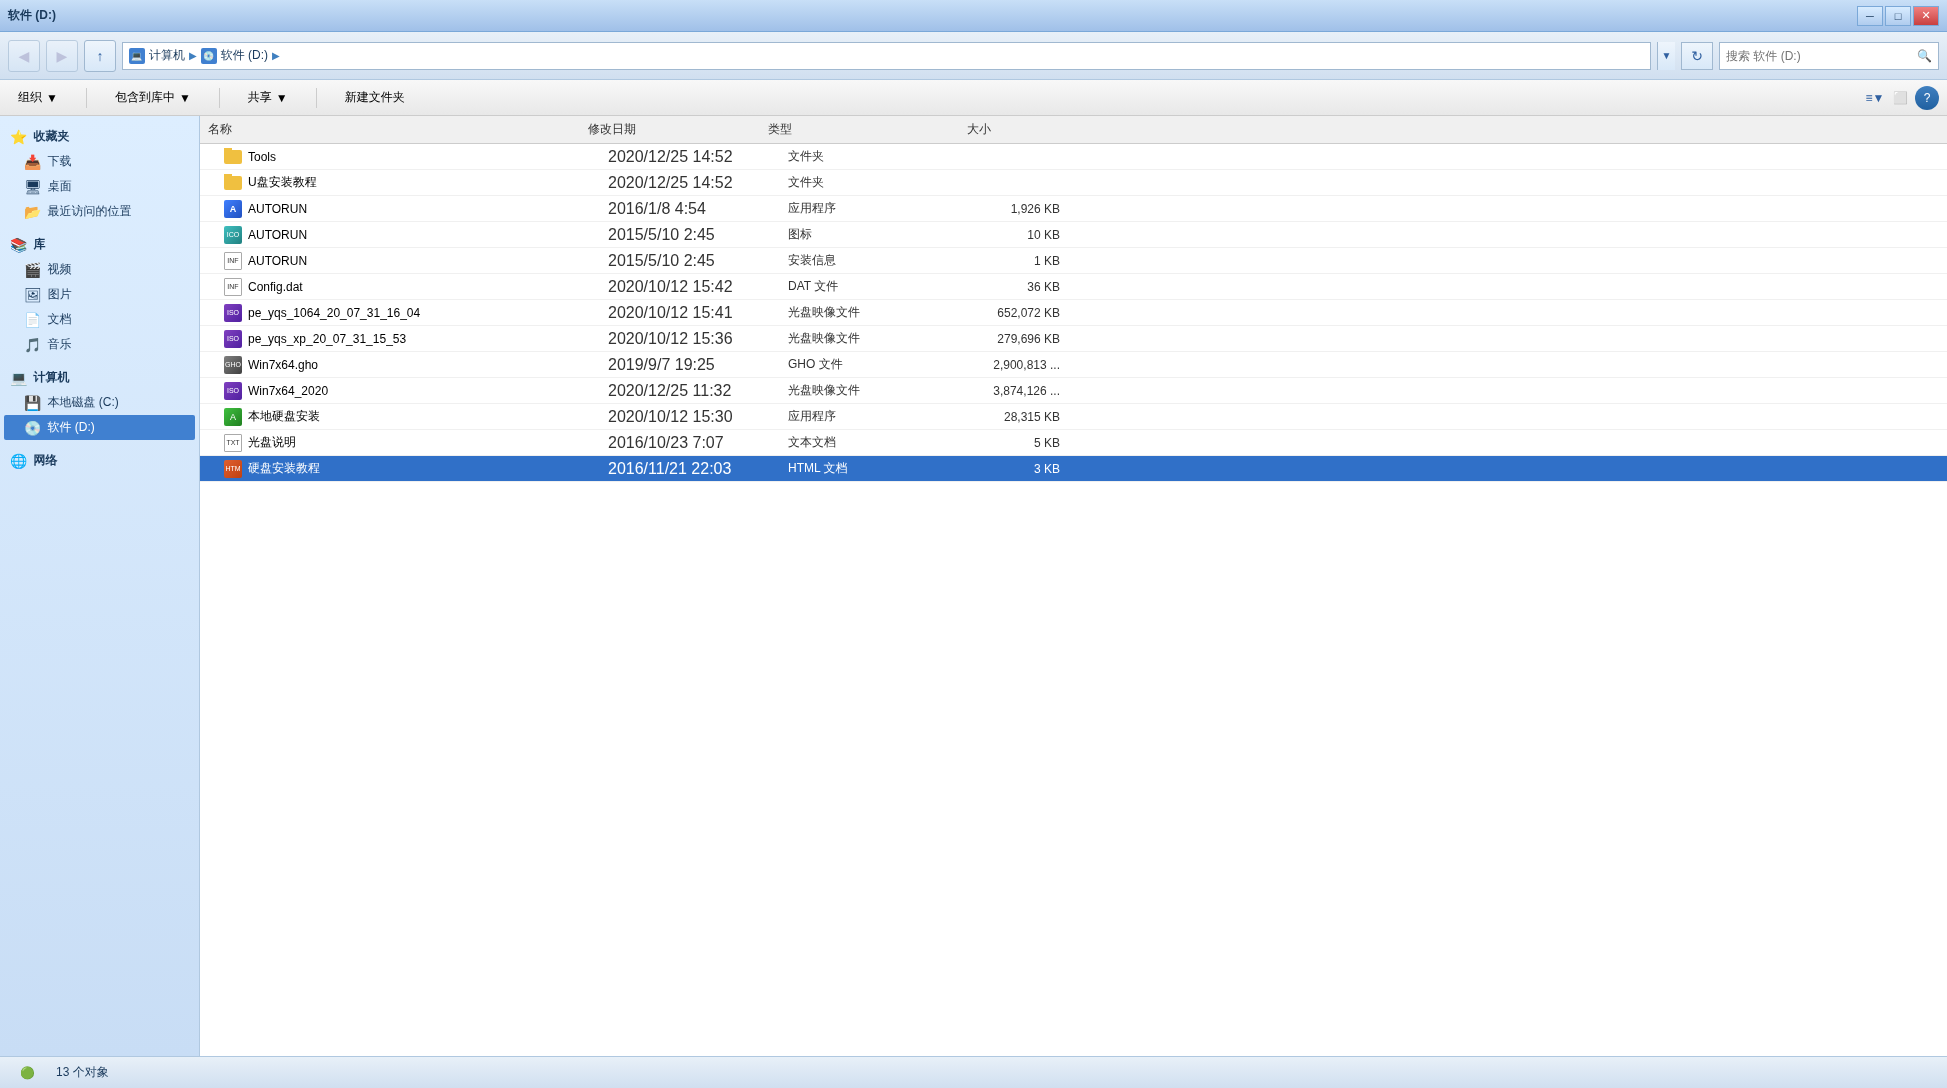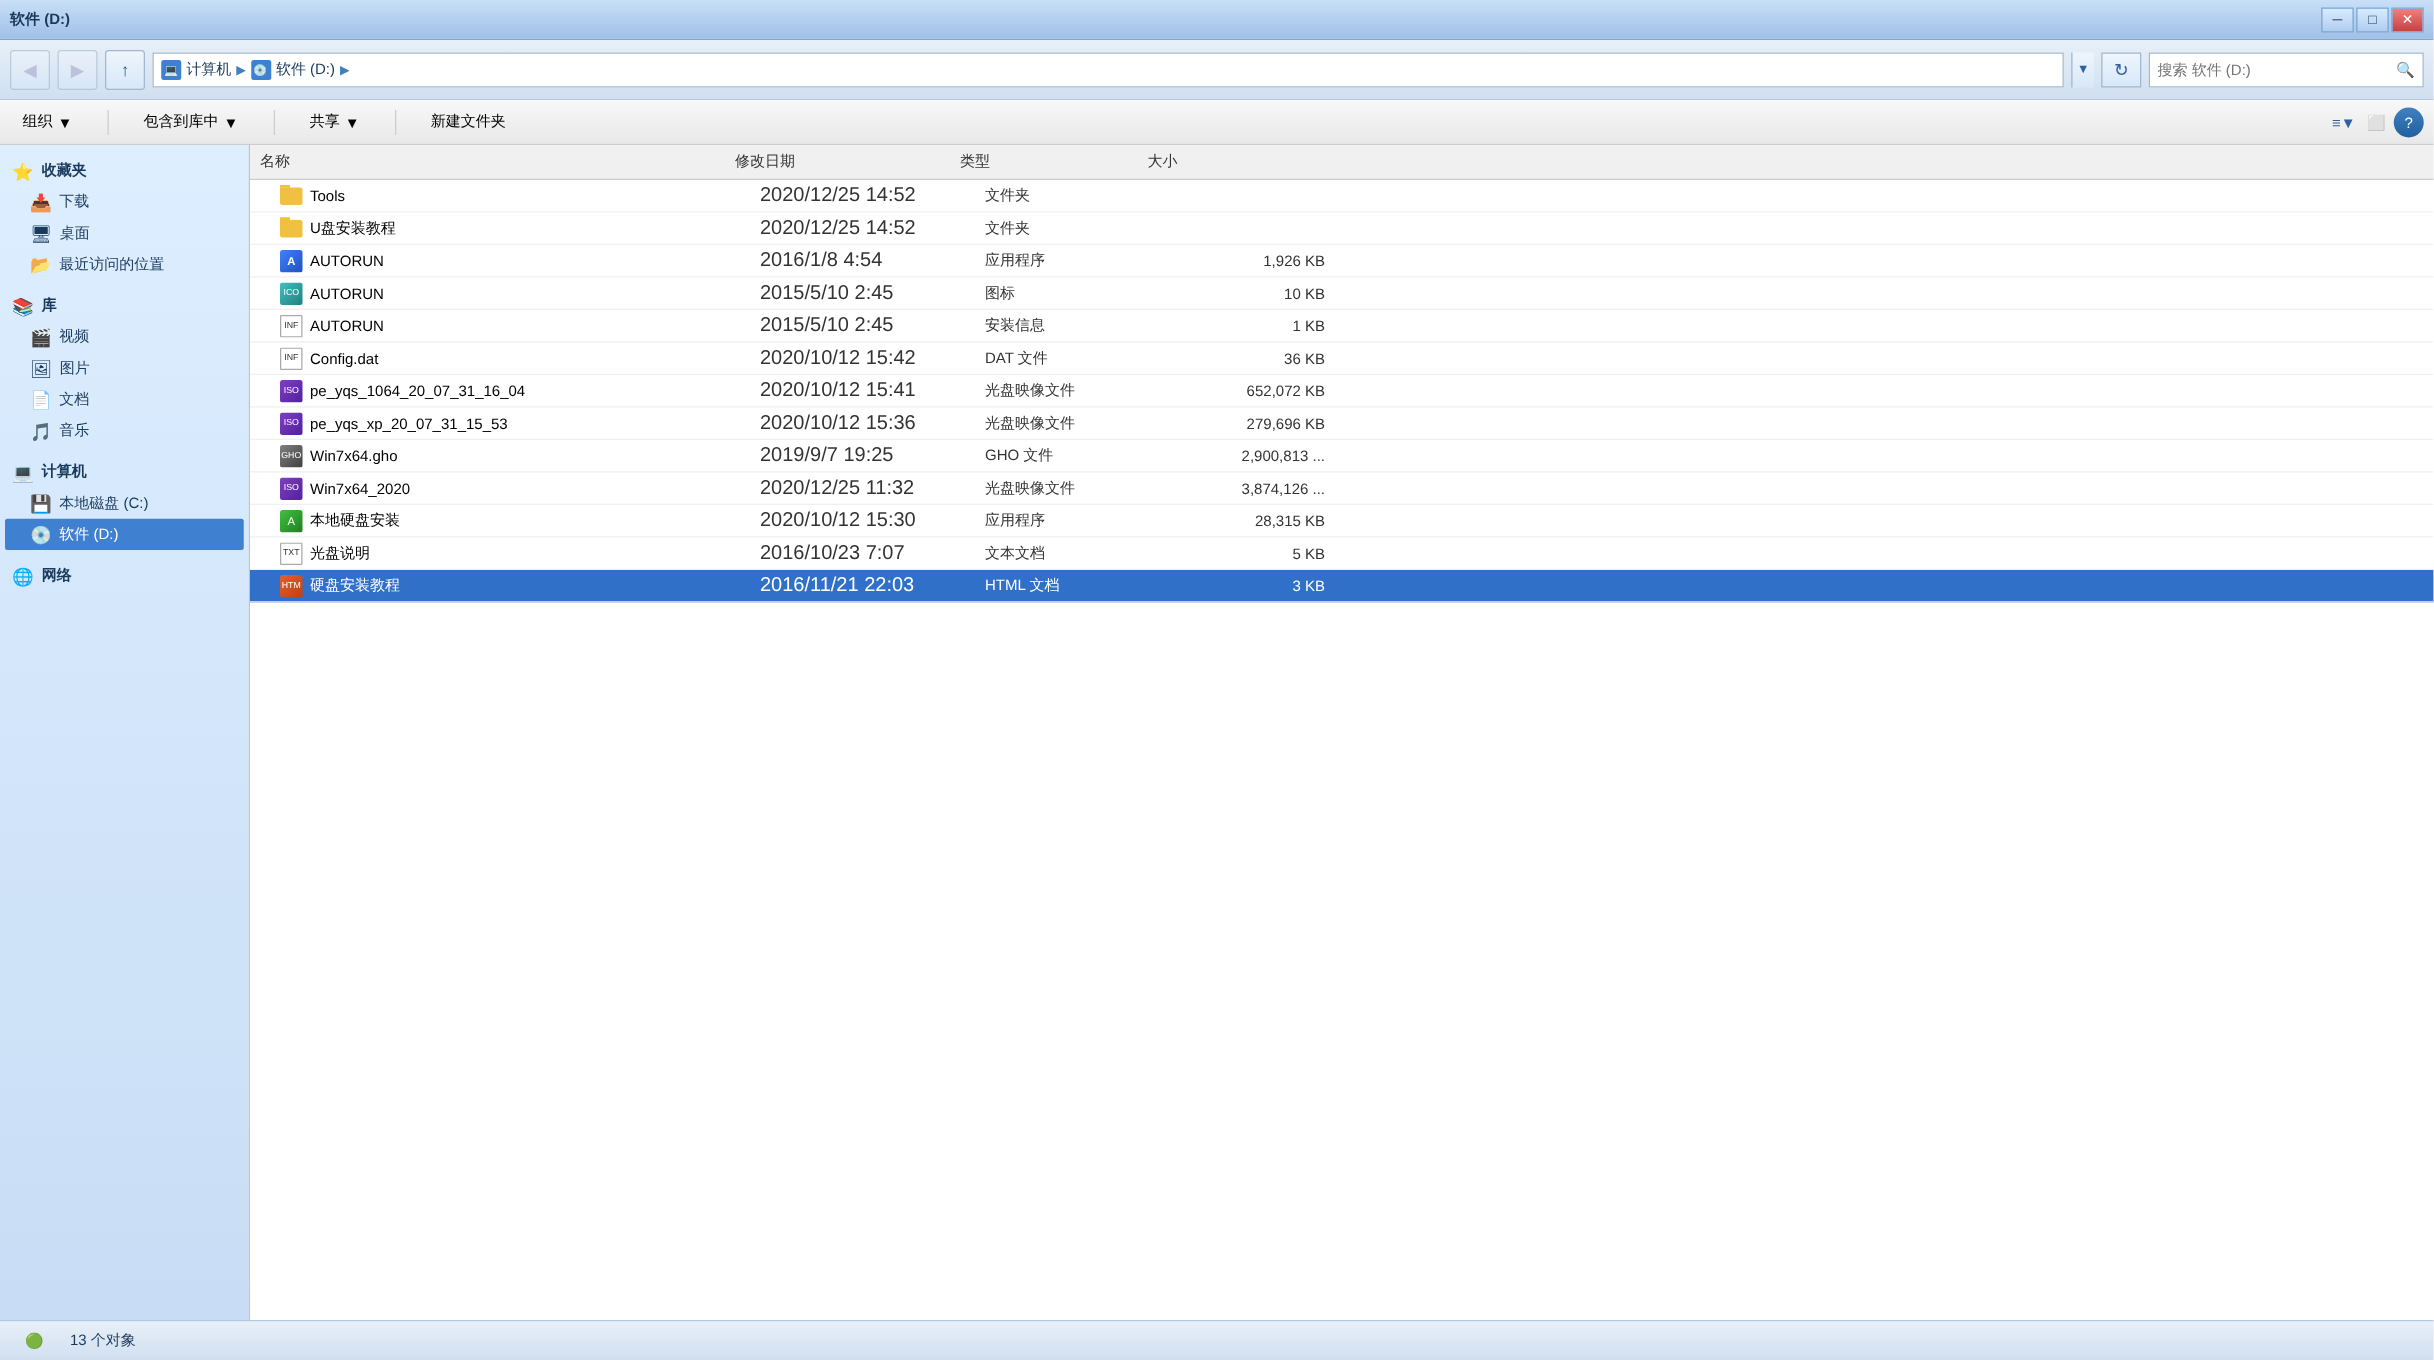--- a/index.html
+++ b/index.html
@@ -243,21 +243,21 @@
       background: #f0f0f0;
       border-bottom: 1px solid #ccc;
       padding: 0 4px;
       position: sticky;
       top: 0;
       z-index: 10;
     }
     .col-name { width: 380px; font-size: 12px; color: #333; padding: 0 4px; cursor: pointer; }
     .col-date { width: 180px; font-size: 12px; color: #333; padding: 0 4px; cursor: pointer; }
     .col-type { width: 150px; font-size: 12px; color: #333; padding: 0 4px; cursor: pointer; }
-    .col-size { width: 130px; font-size: 12px; color: #333; padding: 0 4px; text-align: left; cursor: pointer; }
+    .col-size { width: 130px; font-size: 12px; color: #333; padding: 0 4px; text-align: center; cursor: pointer; }
 
     
     .file-row {
       display: flex;
       align-items: center;
       height: 26px;
       padding: 0 24px;
       cursor: pointer;
       border-bottom: 1px solid #f0f0f0;
     }

